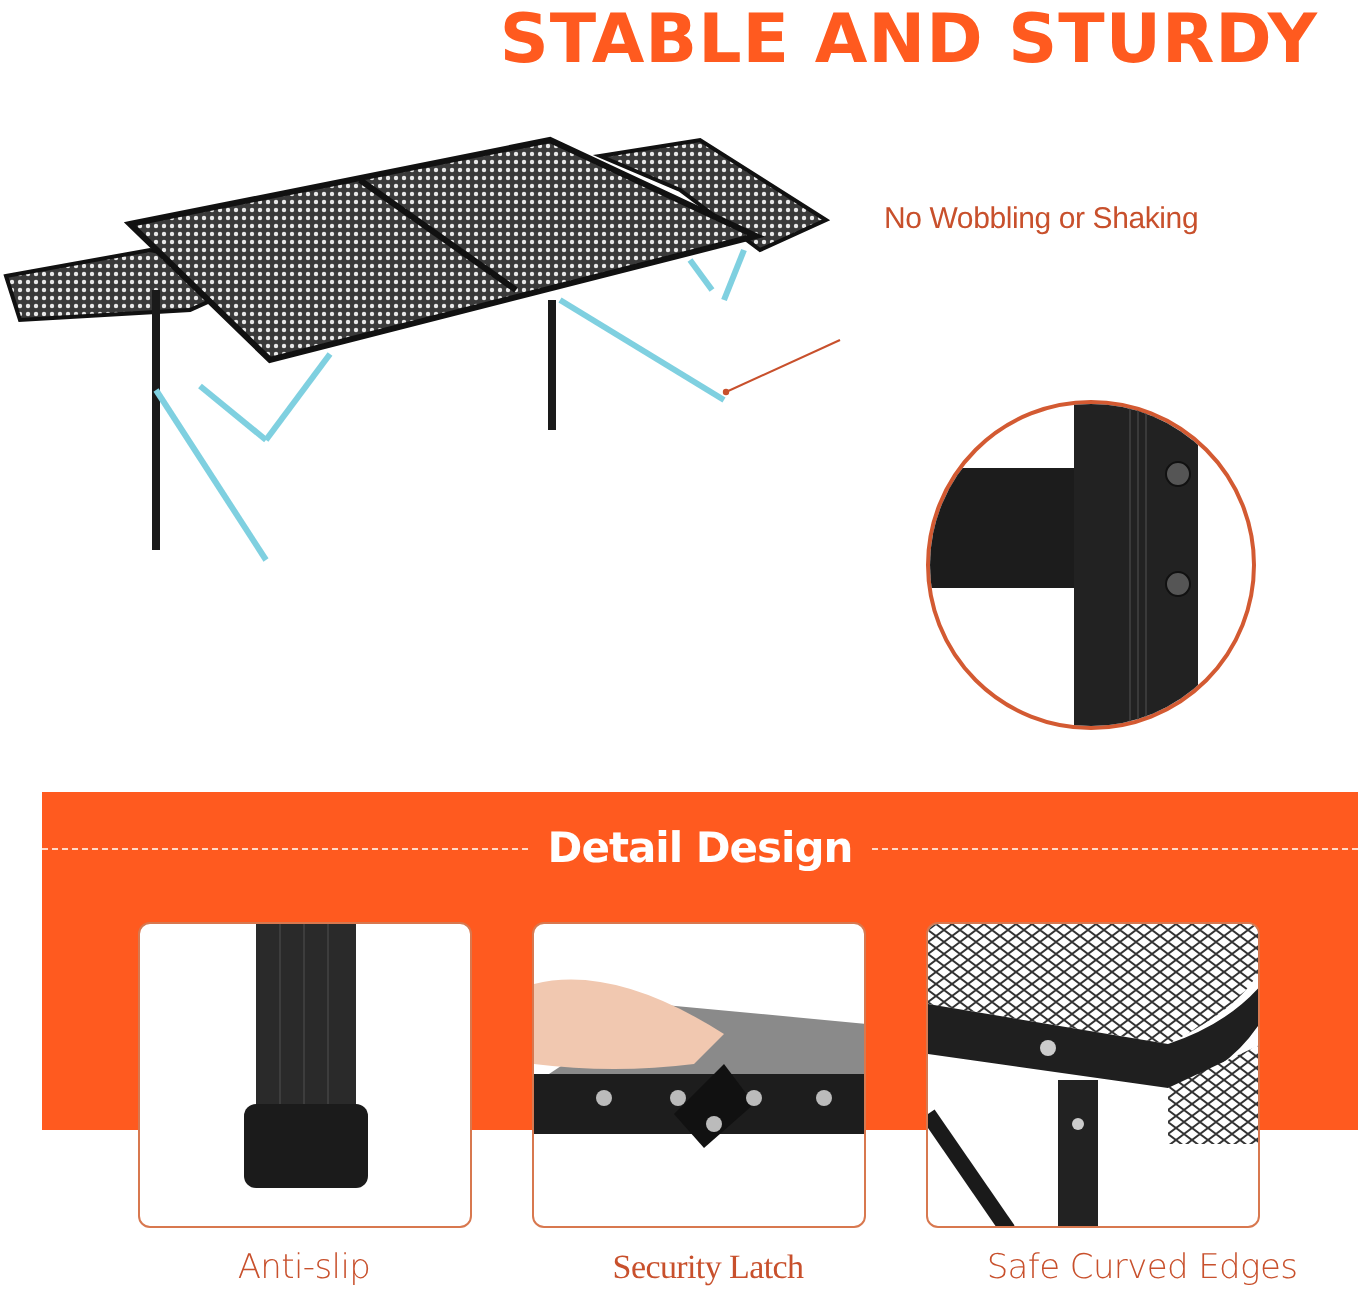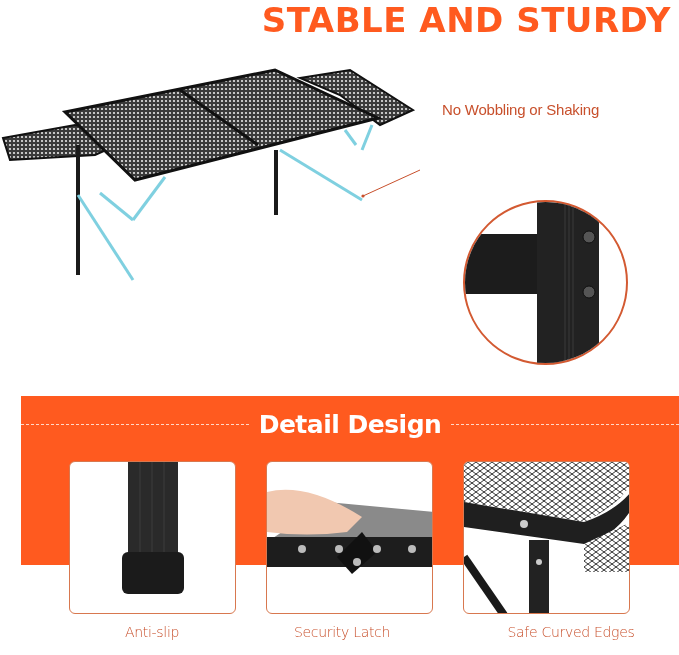--- a/index.html
+++ b/index.html
@@ -1,20 +1,20 @@
 <!DOCTYPE html>
 <html><head>
 <meta charset="utf-8">
 <style>
   * { box-sizing: border-box; margin: 0; padding: 0; }
   html, body { width: 679px; height: 655px; background: #ffffff; overflow: hidden; }
   body { position: relative; font-family: "DejaVu Sans", sans-serif; }
 
   .headline {
-    position: absolute; left: 0; right: 0; top: 0; height: 44px;
+    position: absolute; left: 0; right: 12px; top: 0; height: 44px;
     text-align: right; padding-right: 8px;
     font-family: "DejaVu Sans", sans-serif; font-weight: 900;
     font-size: 34px; line-height: 40px; letter-spacing: 0.5px;
     color: var(--accent);
   }
   :root { --accent: #ff5a1f; --label: #c8502c; }
 
   .hero { position: absolute; left: 0; top: 55px; width: 440px; height: 240px; }
   .callout {
     position: absolute; left: 442px; top: 97px; width: 250px;
@@ -31,39 +31,39 @@
   .banner {
     position: absolute; left: 21px; top: 396px; width: 658px; height: 169px;
     background: var(--accent);
   }
   .banner-title-row {
     position: absolute; left: 21px; top: 404px; width: 658px; height: 40px;
     display: flex; align-items: center;
   }
   .dash { flex: 1; border-top: 1.5px dashed #ffd9c8; height: 0; }
   .banner-title {
-    padding: 0 10px; color: #fff; font-weight: 700; font-size: 25px;
+    padding: 0 10px; color: #fff; font-weight: 700; font-size: 21px;
     font-family: "DejaVu Sans", sans-serif; letter-spacing: -0.5px;
   }
 
   .card {
     position: absolute; top: 461px; width: 167px; height: 153px;
     background: #fff; border: 1.5px solid #d8784f; border-radius: 6px; overflow: hidden;
   }
   .card.c1 { left: 69px; }
   .card.c2 { left: 266px; }
   .card.c3 { left: 463px; }
 
   .card-label {
     position: absolute; top: 624px; width: 200px; text-align: center;
-    color: var(--label); font-size: 14px; font-weight: 300;
+    color: var(--label); font-size: 17px; font-weight: 300;
     font-family: "DejaVu Sans", sans-serif; letter-spacing: -0.3px;
   }
   .card-label.l1 { left: 52px; }
-  .card-label.l2 { left: 242px; }
+  .card-label.l2 { left: 254px; font-family: Liberation Serif, serif; }
   .card-label.l3 { left: 471px; }
   svg { display: block; }
 </style>
 </head>
 <body>
 
 <div class="headline">STABLE AND STURDY</div>
 
 <div class="hero">
   <svg width="440" height="240" viewBox="0 0 440 240">

